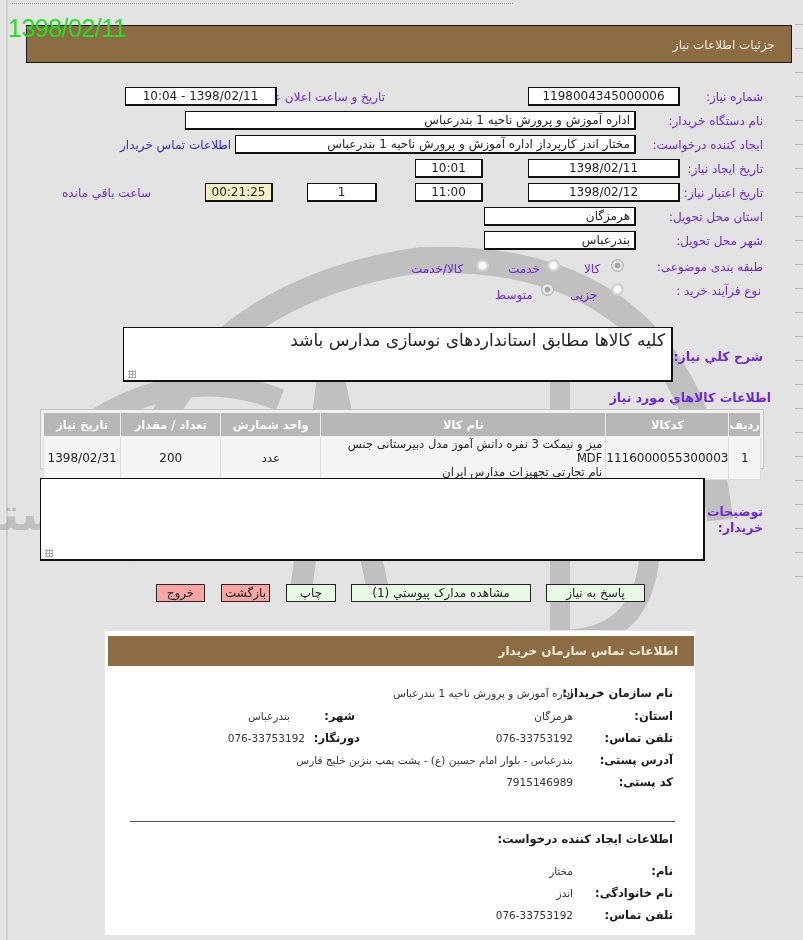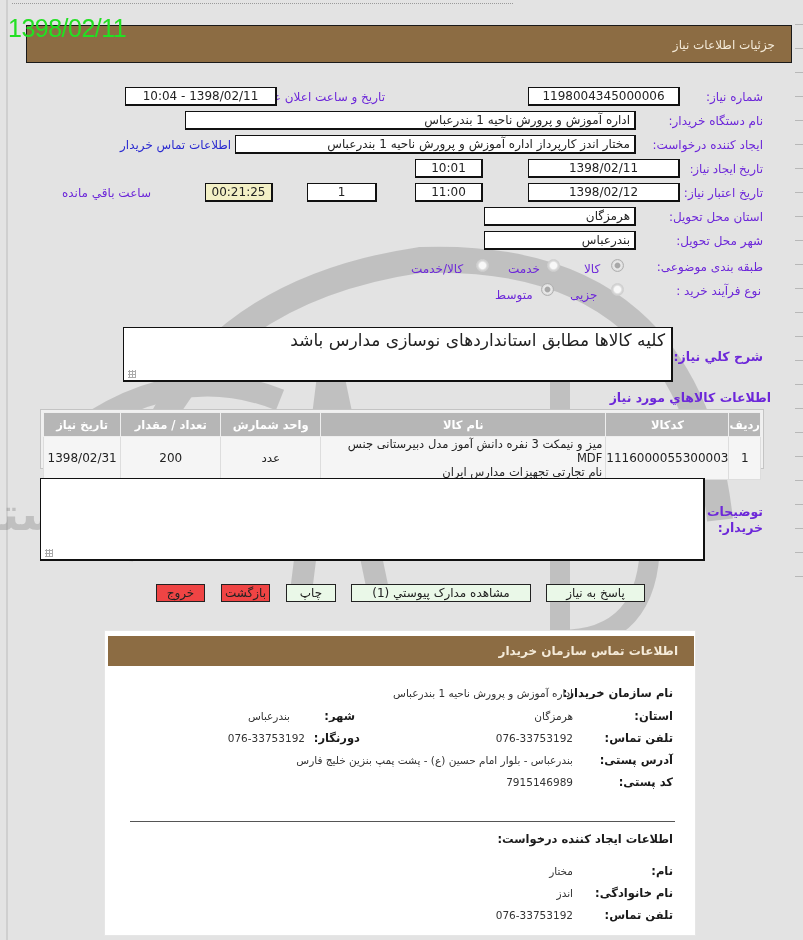--- a/index.html
+++ b/index.html
@@ -55,21 +55,21 @@
     background-image: radial-gradient(#aaa 1px, transparent 1.2px); background-size: 3px 3px; }
 
   .items-table-wrap { position: absolute; left: 40px; top: 409px; width: 724px; height: 60px; border: 1px solid #c4c4c4; background: #f0f0f0; }
   table.items { position: absolute; left: 2px; top: 2px; width: 718px; border-collapse: collapse; direction: rtl; }
   table.items th { background: #b6b6b6; color: #fff; font-weight: bold; font-size: 11.5px; height: 24px; border: 1px solid #eee; text-align: center; }
   table.items td { background: #f5f5f5; font-size: 12px; height: 30px; border: 1px solid #ddd; text-align: center; vertical-align: middle; }
   table.items td.name { text-align: right; font-size: 11.5px; line-height: 14px; padding: 0 3px; }
 
   .btn { position: absolute; height: 18px; border: 1px solid #222; font-size: 12px; text-align: center; line-height: 16px; direction: rtl; cursor: pointer; }
   .btn.green { background: #eaf8e8; }
-  .btn.pink { background: #ef4444; }
+  .btn.pink { background: #fca5a5; }
 
   .contact-card { position: absolute; left: 104px; top: 630px; width: 592px; height: 306px; background: #fff; border: 1px solid #e6e6e6; }
   .contact-card .bar { position: absolute; left: 3px; top: 5px; width: 586px; height: 30px; background: #8c6c43; }
   .contact-card .bar .title { position: absolute; right: 16px; top: 8px; color: #f4ead8; font-weight: bold; font-size: 12px; direction: rtl; }
   .c-lbl { position: absolute; font-weight: bold; font-size: 11.5px; color: #1a1a1a; direction: rtl; white-space: nowrap; }
   .c-val { position: absolute; font-size: 10.5px; color: #333; direction: rtl; white-space: nowrap; }
   .c-rule { position: absolute; left: 25px; width: 545px; height: 1px; background: #555; top: 190px; }
 
   .watermark { position: absolute; pointer-events: none; z-index: 1; opacity: 0.28; }
   .overlay { position: relative; z-index: 2; }
@@ -128,21 +128,21 @@
   <span class="lbl" style="right:418px;top:90px;">تاریخ و ساعت اعلان عمومی:</span>
   <div class="field center" style="left:81px;top:87px;width:152px;">1398/02/11 - 10:04</div>
 
   <span class="lbl" style="right:40px;top:114px;">نام دستگاه خریدار:</span>
   <div class="field" style="left:185px;top:111px;width:451px;">اداره آموزش و پرورش ناحیه 1 بندرعباس</div>
 
   <span class="lbl" style="right:40px;top:138px;">ایجاد کننده درخواست:</span>
   <div class="field" style="left:235px;top:135px;width:401px;">مختار اندز کارپرداز اداره آموزش و پرورش ناحیه 1 بندرعباس</div>
   <span class="link" style="left:120px;top:138px;">اطلاعات تماس خریدار</span>
 
-  <span class="lbl" style="right:40px;top:162px;font-family:Liberation Serif, serif;">تاریخ ایجاد نیاز:</span>
+  <span class="lbl" style="right:40px;top:162px;">تاریخ ایجاد نیاز:</span>
   <div class="field center" style="left:484px;top:159px;width:152px;">1398/02/11</div>
   <span class="lbl" style="left:445px;top:162px;">ساعت</span>
   <div class="field center" style="left:371px;top:159px;width:68px;">10:01</div>
 
   <span class="lbl" style="right:40px;top:186px;">تاریخ اعتبار نیاز:</span>
   <div class="field center" style="left:484px;top:183px;width:152px;">1398/02/12</div>
   <span class="lbl" style="left:445px;top:186px;">ساعت</span>
   <div class="field center" style="left:371px;top:183px;width:68px;">11:00</div>
   <div class="field center" style="left:263px;top:183px;width:70px;">1</div>
   <span class="lbl" style="left:233px;top:186px;">روز و</span>

